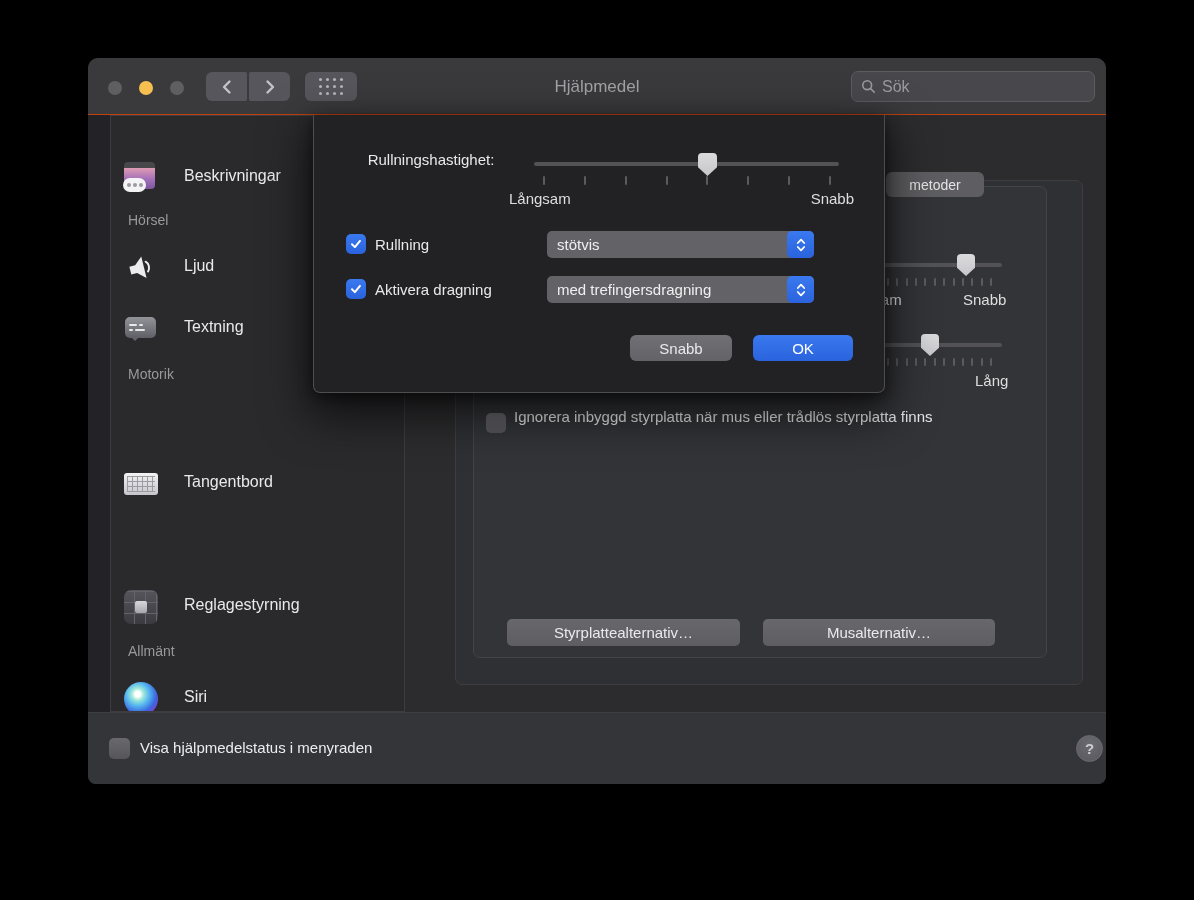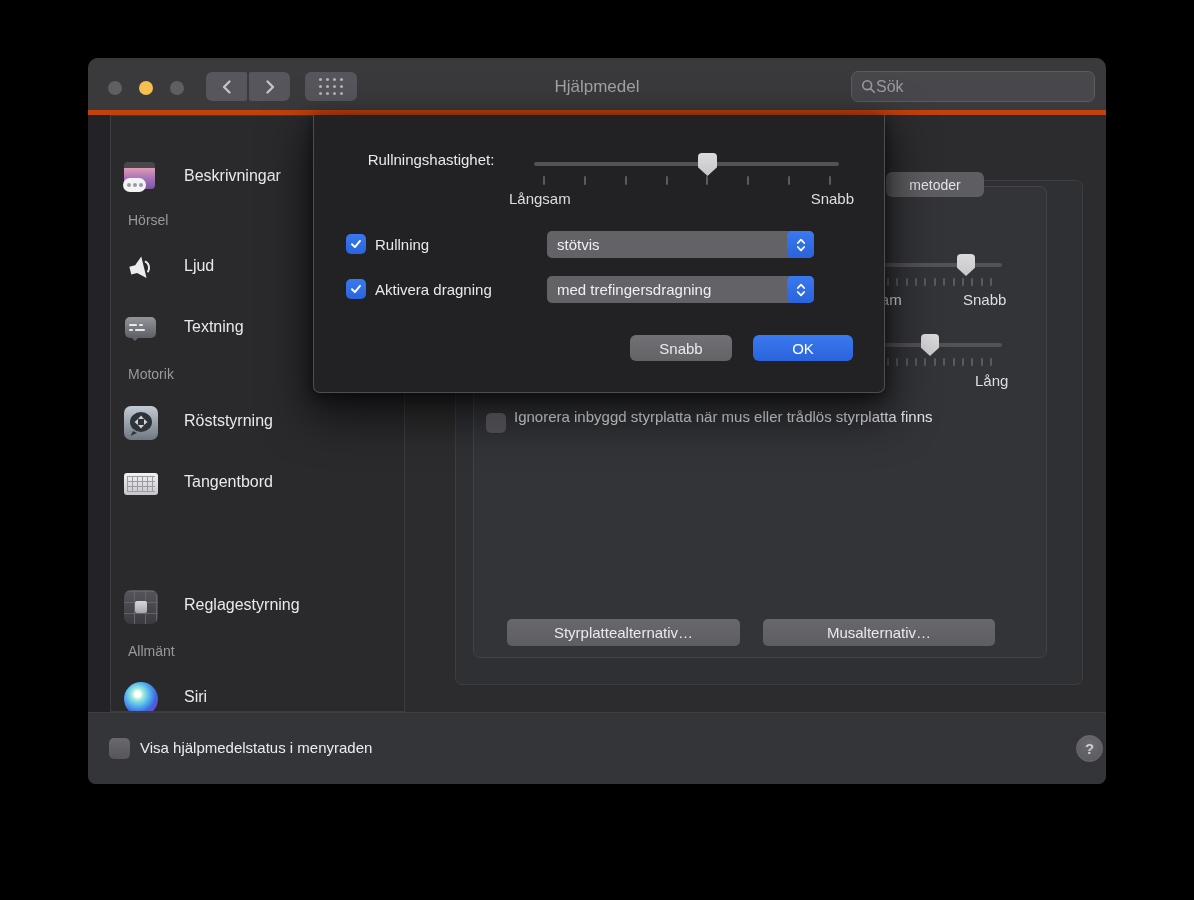--- a/index.html
+++ b/index.html
@@ -2,37 +2,37 @@
 <html><head>
 <meta charset="utf-8">
 <style>
   html,body{margin:0;padding:0;background:#000;}
   *{box-sizing:border-box;font-family:"Liberation Sans",sans-serif;}
   .stage{position:relative;width:1194px;height:900px;background:#000;overflow:hidden;}
   .window{position:absolute;left:88px;top:58px;width:1018px;height:726px;background:#2c2c2e;
           border-radius:10px 10px 8px 8px;overflow:hidden;}
   
   .titlebar{position:absolute;left:0;top:0;width:1018px;height:57px;background:#3a3a3d;
-            border-bottom:5px solid #c2410c;z-index:40;}
+            border-bottom:1px solid #c2410c;z-index:40;}
   .traffic{position:absolute;top:23px;width:14px;height:14px;border-radius:50%;}
   .t-close{left:20px;background:#5e5e63;}
   .t-min{left:51px;background:#f5c04f;}
   .t-zoom{left:82px;background:#5e5e63;}
   .navbtn{position:absolute;top:14px;width:41px;height:29px;background:#56565c;border-radius:6px;
           display:flex;align-items:center;justify-content:center;}
   .nav-back{left:118px;border-radius:6px 2px 2px 6px;}
   .nav-fwd{left:161px;border-radius:2px 6px 6px 2px;}
   .gridbtn{position:absolute;left:217px;top:14px;width:52px;height:29px;background:#56565c;border-radius:6px;
            display:flex;align-items:center;justify-content:center;}
   .dots{display:grid;grid-template-columns:repeat(4,3px);grid-auto-rows:3px;gap:4px;}
   .dots i{background:#b4b4b9;border-radius:50%;}
   .win-title{position:absolute;left:0;right:0;top:19px;text-align:center;color:#a2a2a6;font-size:17px;}
   .search{position:absolute;left:763px;top:13px;width:244px;height:31px;background:#47474c;
           border:1px solid #5b5b60;border-radius:7px;display:flex;align-items:center;padding-left:9px;}
-  .search .ph{color:#9b9b9f;font-size:16px;margin-left:0;}
+  .search .ph{color:#9b9b9f;font-size:16px;margin-left:6px;}
   
   .leftstrip{position:absolute;left:0;top:57px;width:22px;height:597px;background:#232327;z-index:10;}
   .sidebar{position:absolute;left:22px;top:57px;width:295px;height:597px;background:#2a2a2d;
            border:1px solid #3d3d41;overflow:hidden;z-index:10;}
   .srow{position:absolute;left:0;width:100%;height:56px;}
   .srow.sel{background:#4a4a4e;}
   .srow .ic{position:absolute;left:12px;top:10px;width:36px;height:36px;}
   .srow .lb{position:absolute;left:73px;top:17px;color:#e9e9eb;font-size:16px;white-space:nowrap;}
   .ssec{position:absolute;left:17px;height:20px;color:#98989d;font-size:14px;}
   
@@ -193,40 +193,20 @@
           <span class="d" style="left:6px;top:13px;width:8px;"></span>
           <span class="d" style="left:16px;top:13px;width:4px;"></span>
           <span class="d" style="left:6px;top:18px;width:4px;"></span>
           <span class="d" style="left:12px;top:18px;width:10px;"></span>
         </span>
         <span class="lb">Textning</span>
       </div>
 
       <div class="ssec" style="top:250px;">Motorik</div>
 
-      <div class="srow" style="top:279px;">
-        <span class="ic">
-          <svg width="36" height="36" viewBox="0 0 36 36">
-            <defs>
-                <linearGradient id="vcg" x1="0" y1="0" x2="0" y2="1">
-              <stop offset="0" stop-color="#c3ccd5"></stop>
-                  <stop offset="1" stop-color="#6f7882"></stop>
-                </linearGradient>
-              </defs>
-            <rect x="1" y="1" width="34" height="34" rx="7" fill="url(#vcg)"></rect>
-            <ellipse cx="18" cy="17" rx="11" ry="10" fill="#2e3339"></ellipse>
-            <path d="M10 26 l-2.5 5 l6.5 -3 z" fill="#2e3339"></path>
-            <path d="M18 10.5 l3 3.5 h-6 z" fill="#cfd4d9"></path>
-            <path d="M18 23.5 l3 -3.5 h-6 z" fill="#cfd4d9"></path>
-            <path d="M11.5 17 l3.5 -3 v6 z" fill="#cfd4d9"></path>
-            <path d="M24.5 17 l-3.5 -3 v6 z" fill="#cfd4d9"></path>
-          </svg>
-        </span>
-        <span class="lb">Röststyrning</span>
-      </div>
 
       <div class="srow" style="top:340px;">
         <span class="ic ic-kb">
           <span class="base"></span>
             <span class="keys"></span>
         </span>
         <span class="lb">Tangentbord</span>
       </div>
 
 

